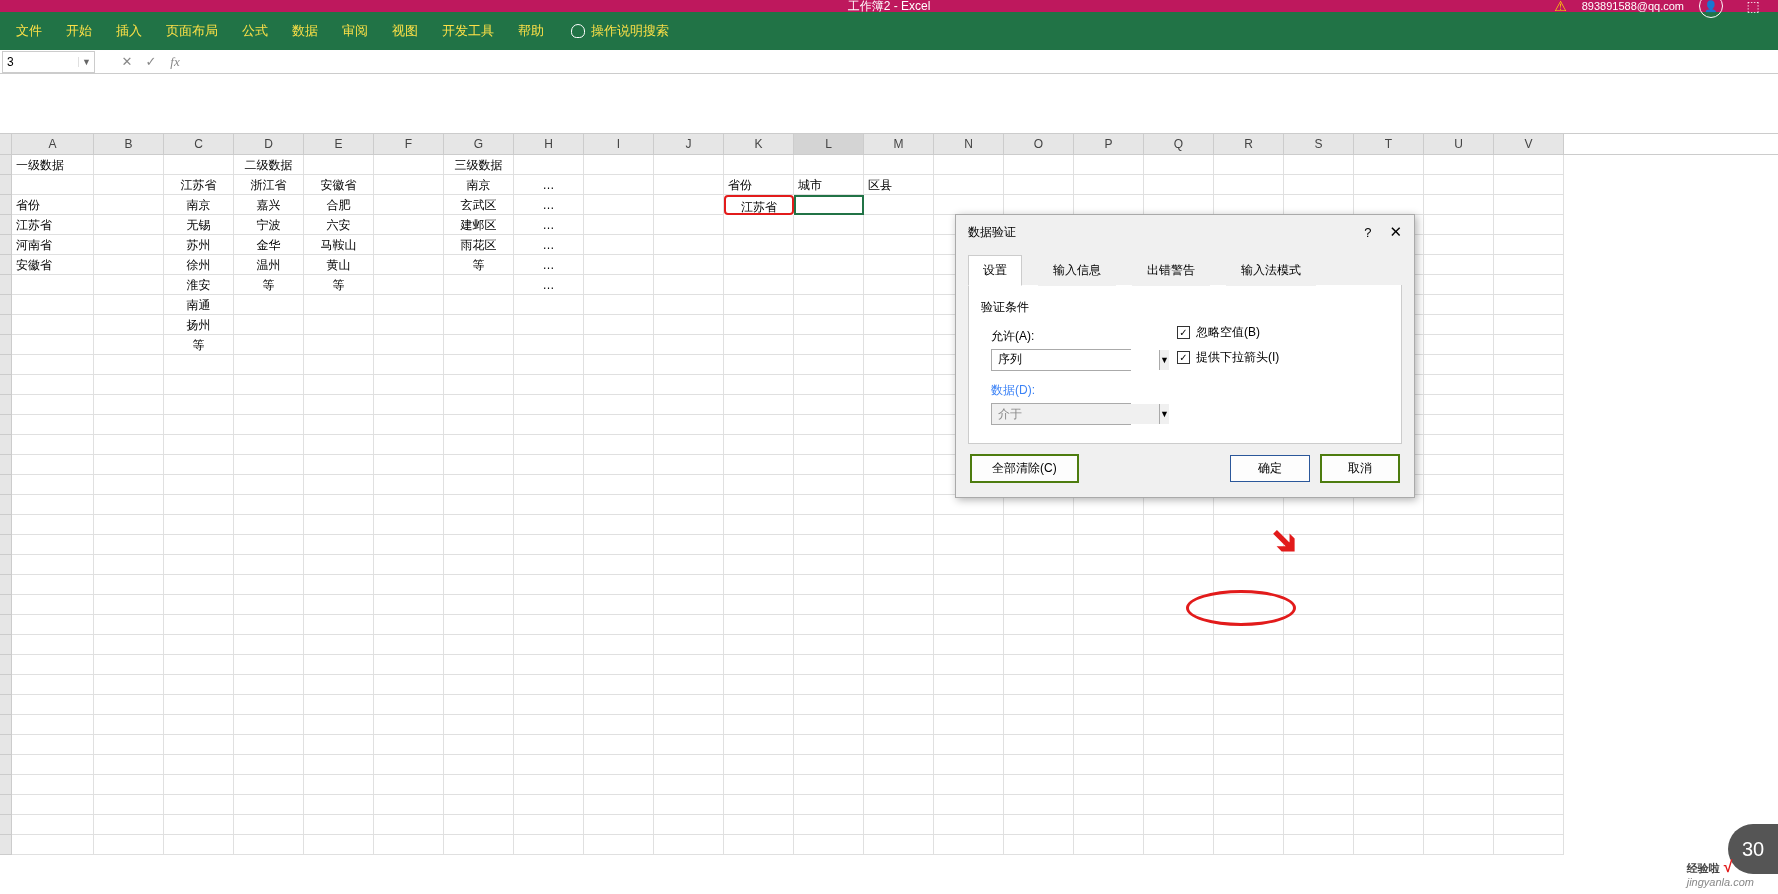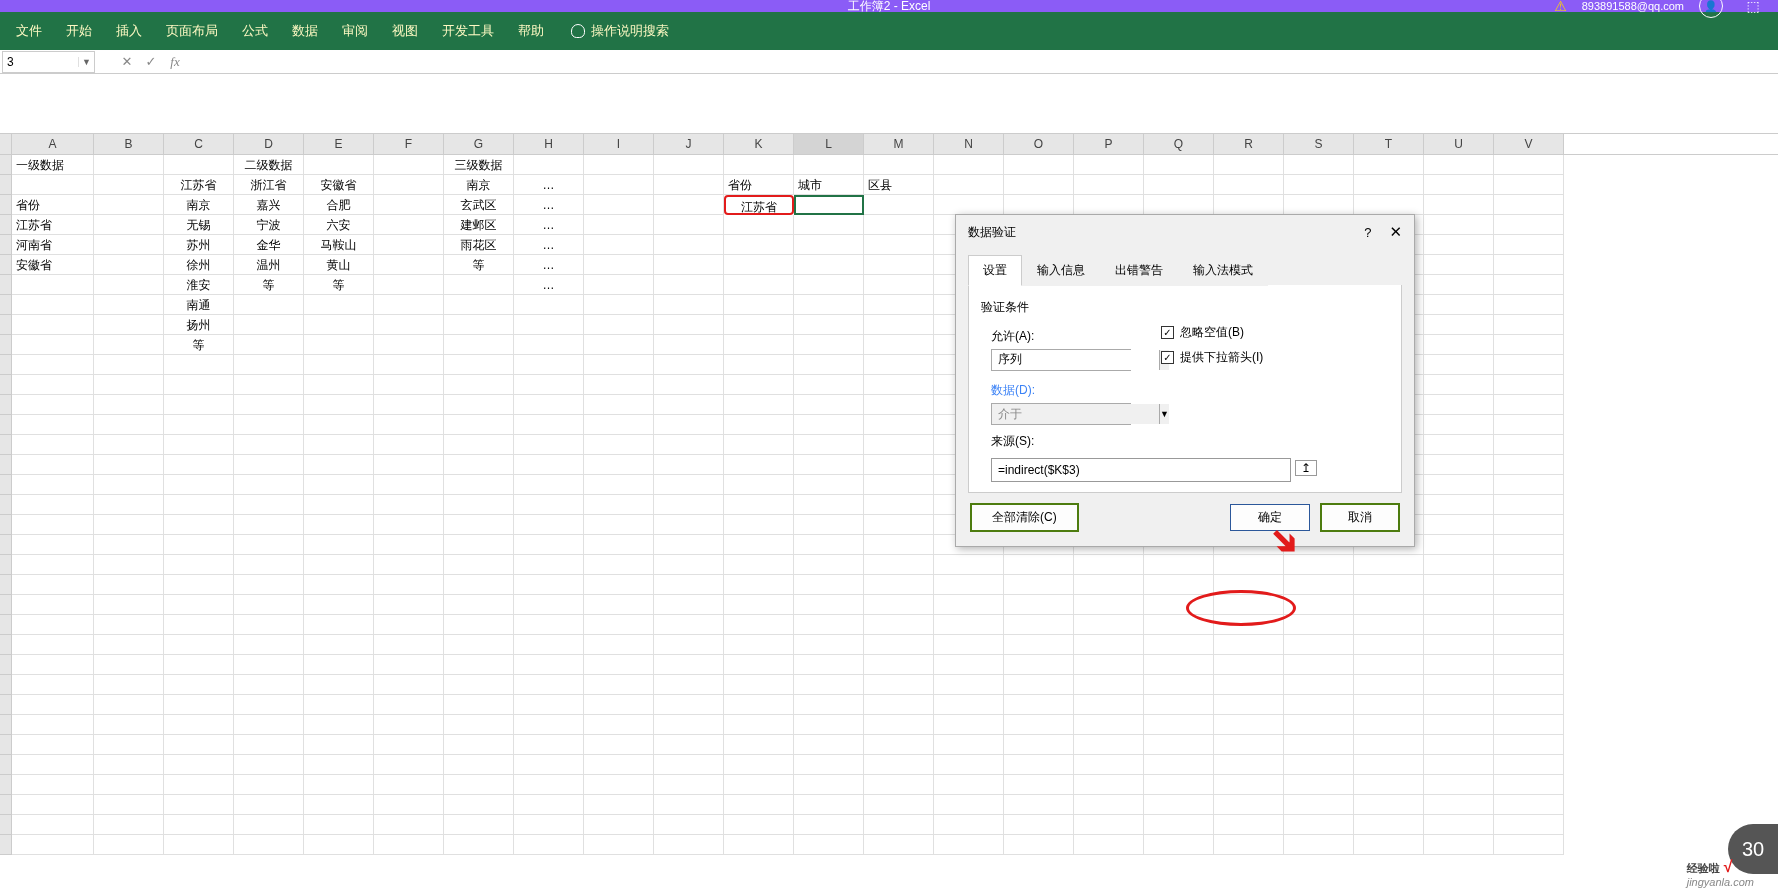--- a/index.html
+++ b/index.html
@@ -1,25 +1,25 @@
 <!DOCTYPE html>
 <html><head>
   <meta charset="utf-8">
   <style>
     * { box-sizing: border-box; margin: 0; padding: 0; }
     body { font-family: "Microsoft YaHei", "Segoe UI", sans-serif; font-size: 12px; background: #fff; overflow: hidden; }
     
-    .title-bar { background: #8b5cf6; height: 12px; display: flex; justify-content: space-between; align-items: center; color: #fff; padding: 0 10px; }
+    .title-bar { background: #be185d; height: 12px; display: flex; justify-content: space-between; align-items: center; color: #fff; padding: 0 10px; }
     .title-center { position: absolute; left: 50%; transform: translateX(-50%); font-size: 12px; }
     .title-right { display: flex; align-items: center; gap: 15px; font-size: 11px; }
     .warn-icon { color: #ffd700; font-size: 14px; }
     .avatar { width: 24px; height: 24px; border: 1px solid #fff; border-radius: 50%; display: flex; align-items: center; justify-content: center; }
     .win-btn { width: 30px; text-align: center; font-size: 14px; }
     
-    .ribbon { background: #217346; color: #fef9c3; display: flex; align-items: center; height: 38px; padding: 0 4px; }
+    .ribbon { background: #217346; color: #fde047; display: flex; align-items: center; height: 38px; padding: 0 4px; }
     .ribbon-tab { padding: 0 12px; height: 38px; display: flex; align-items: center; cursor: pointer; font-size: 13px; }
     .search-cmd { margin-left: 15px; display: flex; align-items: center; gap: 6px; font-size: 13px; }
     .bulb-icon { width: 14px; height: 14px; border: 1.5px solid #fff; border-radius: 50% 50% 40% 40%; position: relative; }
     
     .formula-bar { display: flex; align-items: center; border-bottom: 1px solid #ccc; height: 24px; background: #fff; }
     .name-box { border: 1px solid #ccc; display: flex; align-items: center; height: 22px; margin: 1px 0 1px 2px; }
     .name-box input { border: none; width: 75px; padding: 0 4px; font-size: 12px; outline: none; }
     .name-box .dd { width: 16px; text-align: center; color: #666; border-left: 1px solid #e0e0e0; font-size: 9px; }
     .fb-btns { display: flex; align-items: center; gap: 0; margin-left: 20px; }
     .fb-btn { width: 24px; text-align: center; color: #888; font-size: 13px; }
@@ -41,27 +41,27 @@
     .cell.left { text-align: left; }
     
     .red-box { border: 2px solid #e21b1b; border-radius: 4px; }
     .sel-box { border: 2px solid #217346; background: #fff; }
     
     .dialog { position: absolute; top: 214px; left: 955px; width: 460px; background: #f0f0f0; border: 1px solid #aaa; box-shadow: 2px 2px 8px rgba(0,0,0,0.3); }
     .dlg-title { display: flex; justify-content: space-between; align-items: center; padding: 8px 12px; font-size: 12px; }
     .dlg-title-btns { display: flex; gap: 18px; font-size: 13px; align-items: center; }
     .dlg-close { font-size: 15px; }
     
-    .dlg-tabs { display: flex; background: #f0f0f0; padding: 6px 12px 0 12px; gap: 0; }
+    .dlg-tabs { display: flex; background: #f0f0f0; padding: 6px 12px 0 12px; gap: 16px; }
     .dlg-tab { padding: 6px 14px; background: #f0f0f0; border: 1px solid transparent; font-size: 12px; }
     .dlg-tab.active { background: #fff; border: 1px solid #ccc; border-bottom: 1px solid #fff; }
     
     .dlg-body { background: #fff; margin: 0 12px; padding: 14px 12px 10px 12px; border: 1px solid #ccc; border-top: none; margin-top: -1px; }
     .sect-title { font-size: 12px; margin-bottom: 8px; }
-    .form-row { display: flex; align-items: center; margin-bottom: 8px; }
+    .form-row { display: flex; align-items: center; margin-bottom: 8px; gap: 16px; }
     .form-col-left { width: 180px; padding-left: 10px; }
     .form-col-right { flex: 1; }
     .lbl { display: block; margin-bottom: 4px; font-size: 12px; }
     .combo { display: flex; width: 140px; border: 1px solid #aaa; height: 22px; }
     .combo input { border: none; flex: 1; padding: 0 6px; font-size: 12px; outline: none; background: #fff; }
     .combo.disabled input { background: #f0f0f0; color: #888; }
     .combo .arr { width: 18px; text-align: center; line-height: 20px; font-size: 9px; border-left: 1px solid #aaa; background: #f0f0f0; }
     .checkbox-row { display: flex; align-items: center; gap: 6px; font-size: 12px; margin-bottom: 8px; }
     .chk { width: 13px; height: 13px; border: 1px solid #333; display: flex; align-items: center; justify-content: center; font-size: 10px; background: #fff; }
     .src-row { margin-top: 4px; padding-left: 10px; }
@@ -1080,29 +1080,20 @@
     </div>
     <div class="form-row">
       <div class="form-col-left">
         <span class="lbl" style="color:#3b82f6">数据(D):</span>
         <div class="combo disabled">
           <input disabled="" value="介于" style="">
           <div class="arr">▼</div>
         </div>
       </div>
     </div>
-    <div class="src-row">
-      <span class="lbl">来源(S):</span>
-      <div style="display:flex;align-items:center;">
-        <div class="src-input-wrap">
-          <input value="=indirect($K$3)" style="">
-        </div>
-        <div class="src-btn">↥</div>
-      </div>
-    </div>
   </div>
   <div class="dlg-buttons">
     <button class="btn">全部清除(C)</button>
     <div class="btn-right-group">
       <button class="btn primary">确定</button>
       <button class="btn">取消</button>
     </div>
   </div>
 </div>
 

